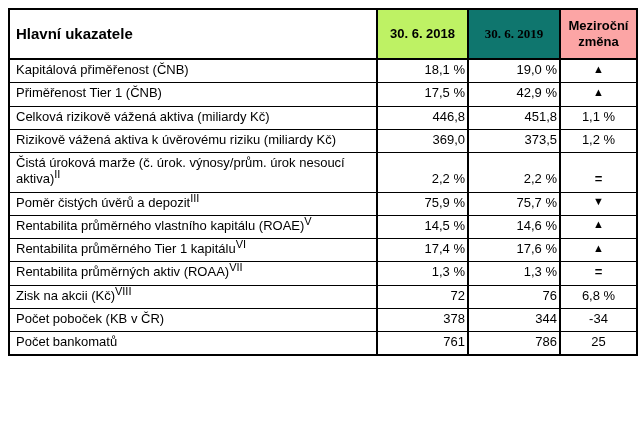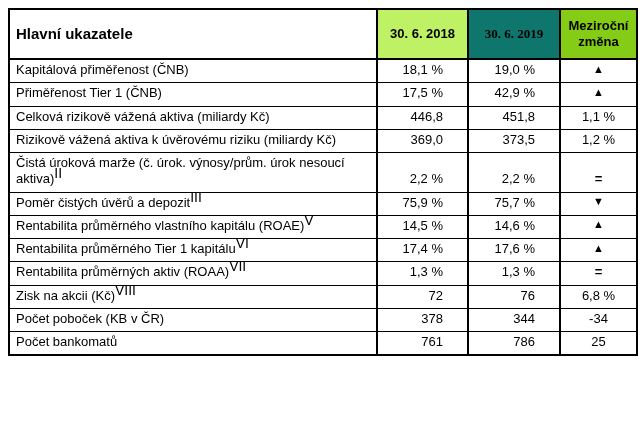--- a/index.html
+++ b/index.html
@@ -54,47 +54,47 @@
     padding: 0 2px;
   }
   tbody tr { height: 23px; margin-top: 28px; }
   tbody td {
     font-size: 13px;
     vertical-align: bottom;
     padding: 2px 4px 4px 6px;
     line-height: 1.25;
   }
   td.lbl { text-align: left; }
-  td.num { text-align: right; padding-right: 24px; }
+  td.num { text-align: right; padding-right: 2px; }
   td.chg { text-align: center; padding-left: 2px; padding-right: 2px; }
   td.chg.arrow { font-size: 11px; padding-bottom: 6px; }
   td.chg.eq { font-weight: bold; }
   sup {
-    font-size: 14px;
+    font-size: 11px;
     line-height: 0;
     vertical-align: super;
   }
 </style>
 </head>
 <body>
 
 <div class="page">
   <table class="indicators">
     <colgroup>
       <col class="c1">
         <col class="c2">
         <col class="c3">
         <col class="c4">
     </colgroup>
     <thead>
       <tr>
         <th class="title-cell">Hlavní ukazatele</th>
         <th class="col-head" style="background: #bef264;">30. 6. 2018</th>
         <th class="col-head" style="background: #0f766e; font-family: Liberation Serif, serif;">30. 6. 2019</th>
-        <th class="col-head" style="background: #84cc16;">Meziroční změna</th>
+        <th class="col-head" style="background: #fca5a5;">Meziroční změna</th>
       </tr>
     </thead>
     <tbody id="rows-body">
         <tr>
           <td class="lbl">Kapitálová přiměřenost (ČNB)</td>
           <td class="num">18,1 %</td>
           <td class="num">19,0 %</td>
           <td class="chg arrow">▲</td>
         </tr>
         <tr>

